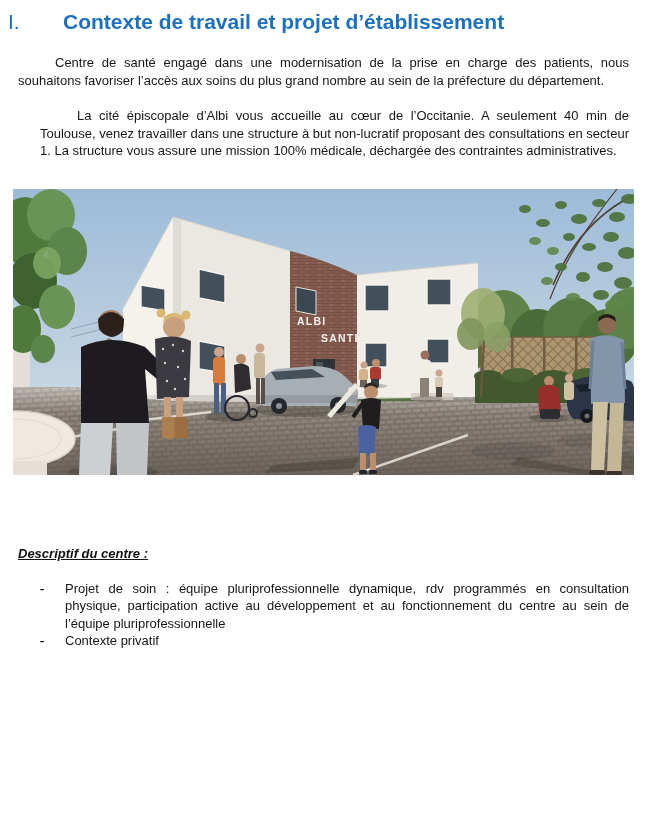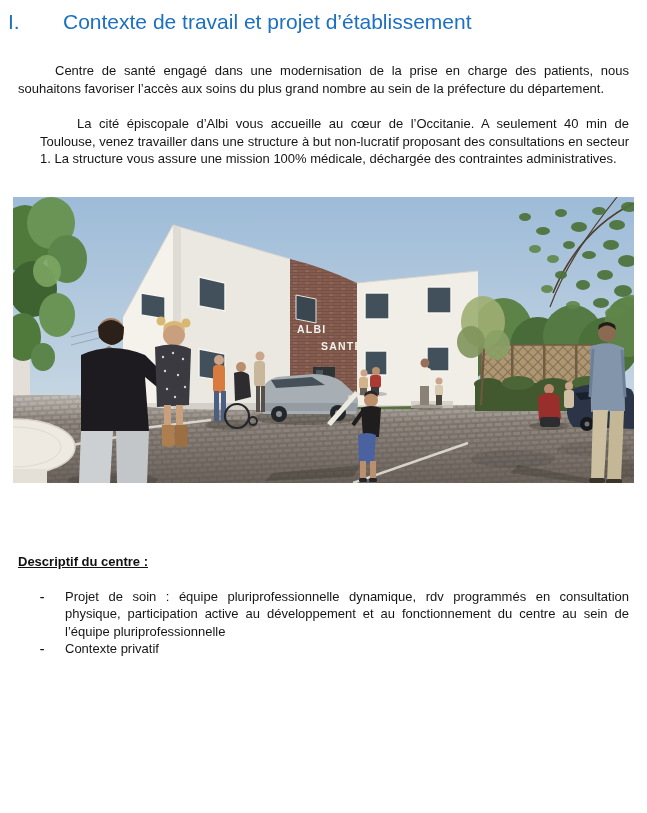--- a/index.html
+++ b/index.html
@@ -2,32 +2,32 @@
 <html><head>
 <meta charset="utf-8">
 <style>
   html,body{margin:0;padding:0;background:#ffffff;}
   body{width:647px;height:813px;font-family:"Liberation Sans",sans-serif;color:#111;}
   .page{position:relative;width:647px;height:813px;overflow:hidden;background:#fff;}
 
   .heading{display:flex;align-items:baseline;margin:8px 0 0 8px;color:#1b70c2;
            font-size:21px;line-height:28px;font-weight:400;}
   .hnum{width:55px;flex:0 0 55px;}
-  .htext{white-space:nowrap;}
+  .htext{white-space:nowrap;font-weight:bold;}
 
   .body-par{margin:0 18px;font-size:13px;line-height:17.5px;text-align:justify;
             text-indent:37px;color:#161616;}
-  .par1{margin-top:26px;}
+  .par1{margin-top:18px;}
   .par2{margin-top:18px;margin-left:40px;}
 
   figure.render{margin:29px 11px 0 13px;padding:0;width:621px;height:286px;display:block;}
   figure.render svg{display:block;width:621px;height:286px;}
 
   .descriptif{margin:71px 18px 0;font-size:13px;font-weight:bold;}
-  .descriptif span{text-decoration:underline;}
+  .descriptif span{text-decoration:underline;font-style:italic;}
 
   ul.center-list{list-style:none;margin:19px 18px 0;padding:0;font-size:13px;
                  line-height:17.5px;color:#161616;}
   ul.center-list li{position:relative;padding-left:47px;text-align:justify;}
   ul.center-list .marker{position:absolute;left:22px;top:0;}
   svg text.sign{font-family:"Liberation Sans",sans-serif;font-weight:bold;
                 letter-spacing:1.2px;fill:#f3f1ec;}
 </style>
 </head>
 <body>

